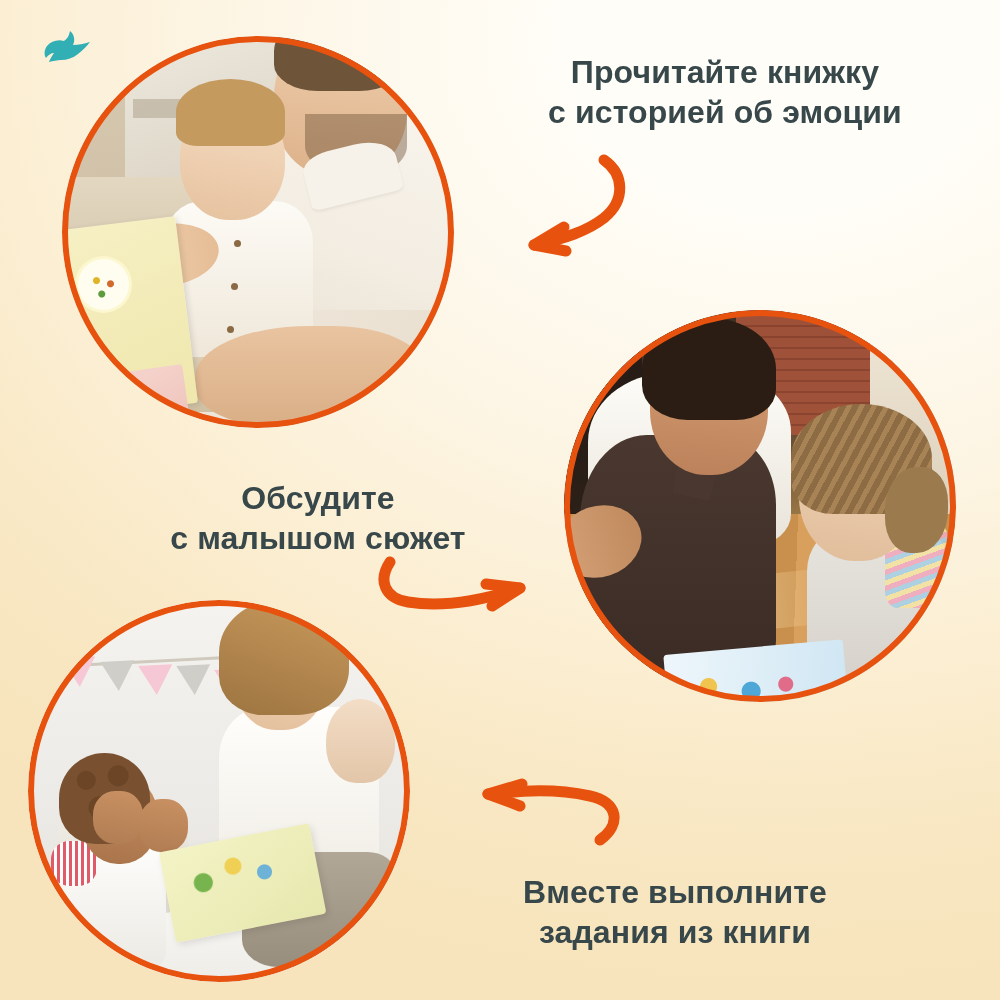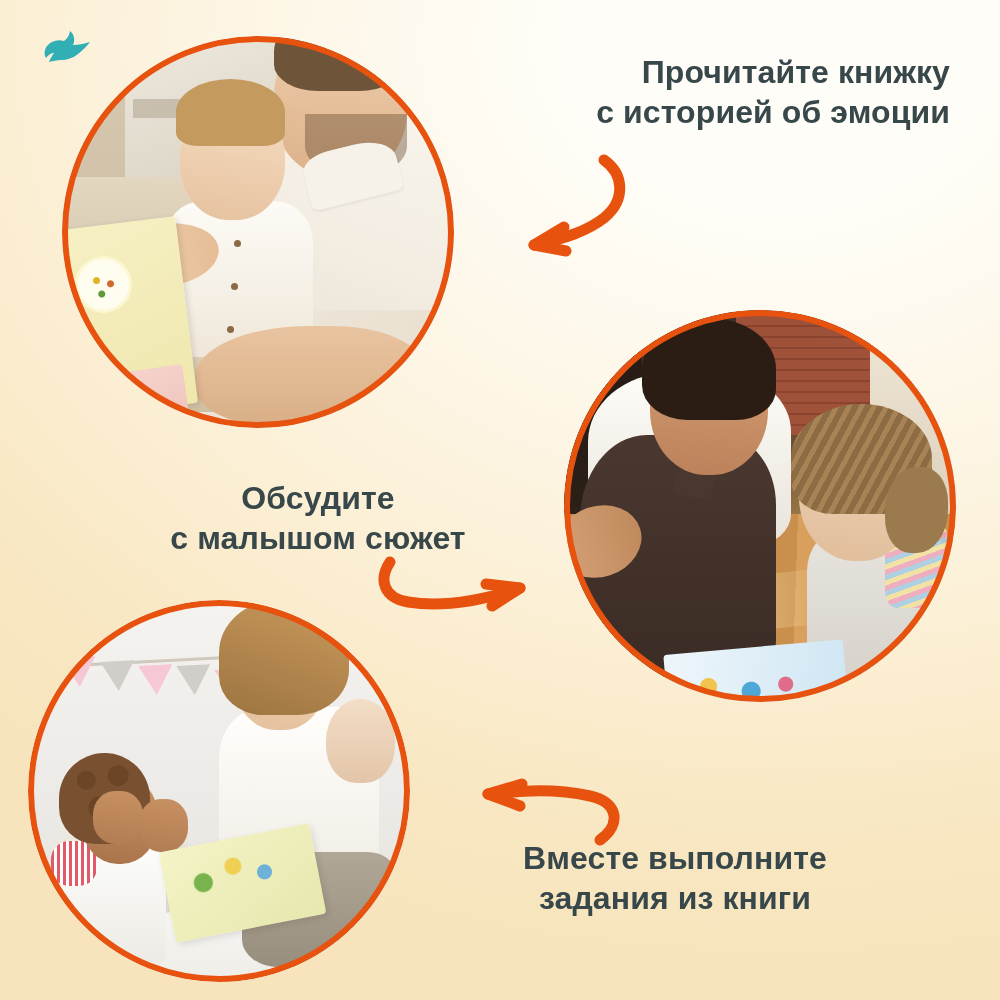--- a/index.html
+++ b/index.html
@@ -140,23 +140,23 @@
   .caption{
     position:absolute;
     color:#37474a;
     font-weight:700;
     font-size:32px;
     line-height:1.26;
     letter-spacing:.1px;
     text-align:center;
     white-space:pre-line;
   }
-  #cap1{left:500px;top:52px;width:450px;text-align:right;}
+  #cap1{left:500px;top:52px;width:450px;}
   #cap2{left:118px;top:478px;width:400px;}
-  #cap3{left:460px;top:838px;width:430px;}
+  #cap3{left:460px;top:872px;width:430px;}
 </style>
 </head>
 <body>
 
 <div id="canvas">
 
   <div class="logo">
     <svg viewBox="0 0 52 44" xmlns="http://www.w3.org/2000/svg" aria-hidden="true">
       <path d="M30 3 C29 8 27 11 24 13 C18 11 11 13 7 18 C4 22 4 27 6 30
                C8 27 11 25 14 25 C12 28 10 31 9 34 C13 33 17 32 21 32

